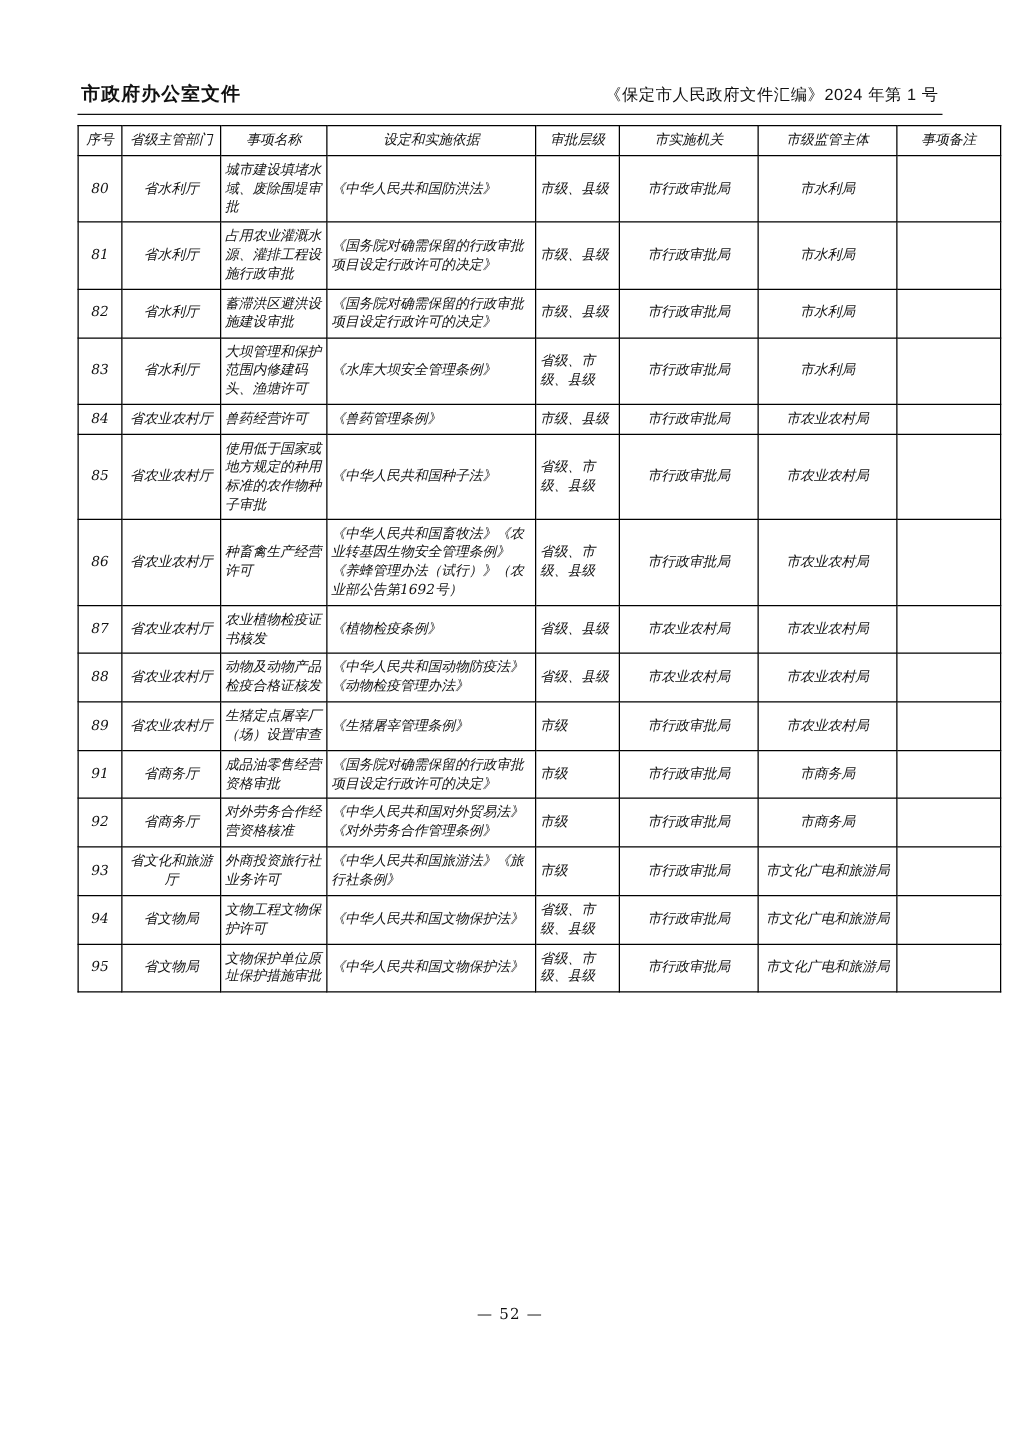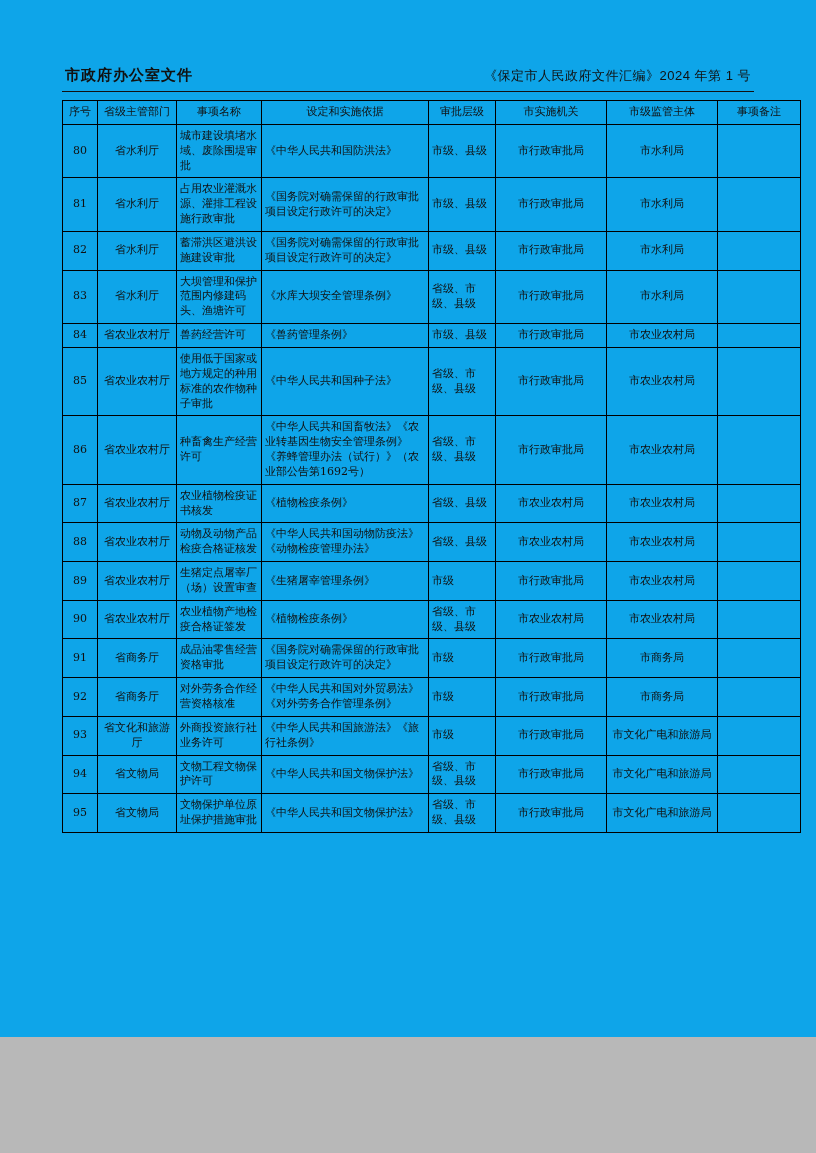--- a/index.html
+++ b/index.html
@@ -2,22 +2,22 @@
 <html><head>
 <meta charset="utf-8">
 <style>
   html, body {
     margin: 0;
     padding: 0;
     background: #b8b8b8;
   }
   .page {
     width: 816px;
-    height: 1037px;
-    background: #0ea5e9;
+    height: 1153px;
+    background: #ffffff;
     margin: 0 auto;
     position: relative;
     box-sizing: border-box;
     font-family: "DejaVu Sans", "Liberation Sans", sans-serif;
     color: #111;
   }
   .content {
     position: absolute;
     left: 62px;
     top: 66px;
@@ -41,20 +41,21 @@
     letter-spacing: 0.5px;
   }
   .rule {
     border-bottom: 1px solid #111;
     margin: 0 0 8px 0;
   }
   table.grid {
     border-collapse: collapse;
     width: 692px;
     table-layout: fixed;
+    font-style: italic;
   }
   table.grid td, table.grid th {
     border: 1px solid #000;
     font-size: 11px;
     line-height: 1.35;
     padding: 4px 3px;
     vertical-align: middle;
     font-family: "DejaVu Serif", "Liberation Serif", serif;
     word-break: break-all;
   }
@@ -203,30 +204,20 @@
             <td class="c-seq">89</td>
             <td class="c-dept">省农业农村厅</td>
             <td class="c-item">生猪定点屠宰厂（场）设置审查</td>
             <td class="c-basis">《生猪屠宰管理条例》</td>
             <td class="c-level">市级</td>
             <td class="c-org">市行政审批局</td>
             <td class="c-super">市农业农村局</td>
             <td class="c-note"></td>
           </tr>
           <tr>
-            <td class="c-seq">90</td>
-            <td class="c-dept">省农业农村厅</td>
-            <td class="c-item">农业植物产地检疫合格证签发</td>
-            <td class="c-basis">《植物检疫条例》</td>
-            <td class="c-level">省级、市级、县级</td>
-            <td class="c-org">市农业农村局</td>
-            <td class="c-super">市农业农村局</td>
-            <td class="c-note"></td>
-          </tr>
-          <tr>
             <td class="c-seq">91</td>
             <td class="c-dept">省商务厅</td>
             <td class="c-item">成品油零售经营资格审批</td>
             <td class="c-basis">《国务院对确需保留的行政审批项目设定行政许可的决定》</td>
             <td class="c-level">市级</td>
             <td class="c-org">市行政审批局</td>
             <td class="c-super">市商务局</td>
             <td class="c-note"></td>
           </tr>
           <tr>

